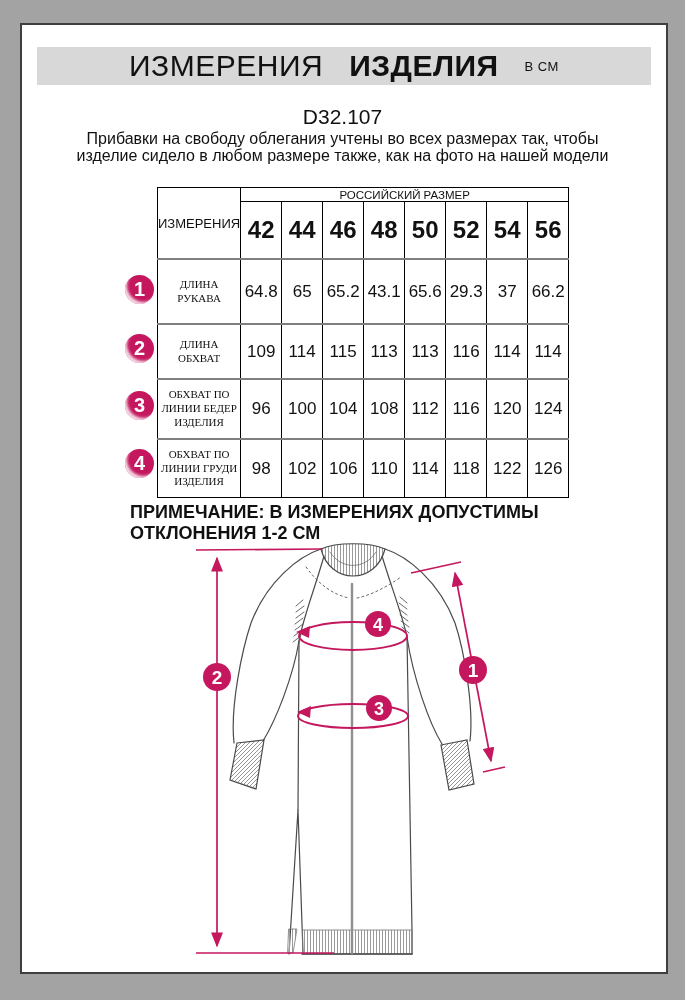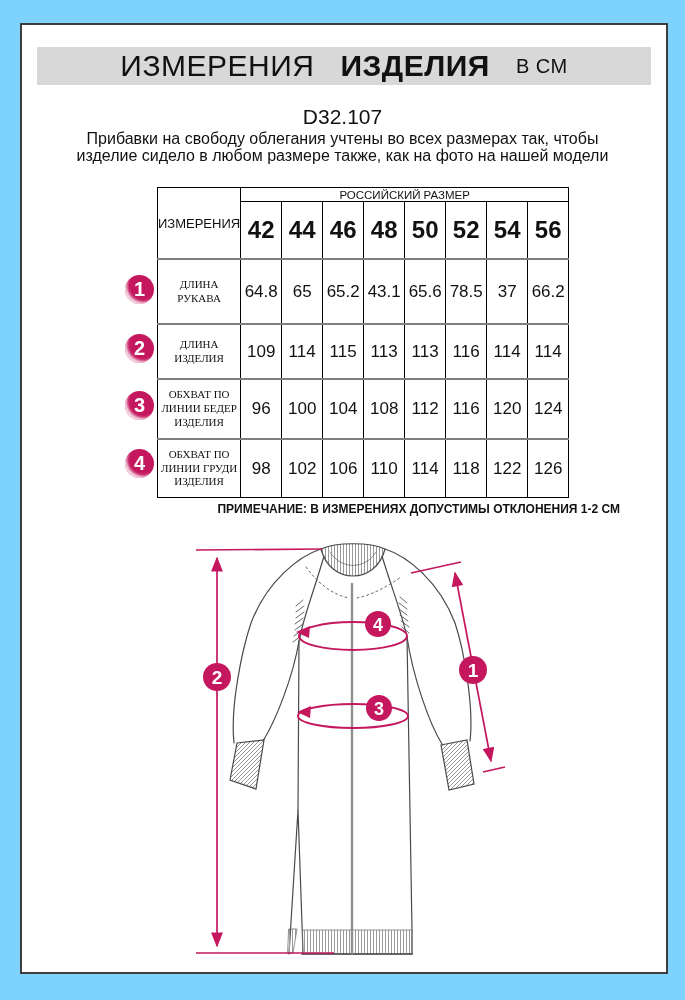--- a/index.html
+++ b/index.html
@@ -1,44 +1,44 @@
 <!DOCTYPE html>
 <html><head>
 <meta charset="utf-8">
 <style>
   html,body{margin:0;padding:0;background:#fff;}
   body{font-family:"Liberation Sans", sans-serif; color:#111;}
-  #page{position:relative;width:685px;height:1000px;background:#7dd3fc;overflow:hidden;}
+  #page{position:relative;width:685px;height:1000px;background:#a3a3a3;overflow:hidden;}
   #frame{position:absolute;left:20px;top:23px;width:648px;height:951px;
          border:2px solid #3e3e3e;box-sizing:border-box;background:#fff;}
   
   .titlebar{position:absolute;left:37px;top:47px;width:614px;height:38px;background:#d8d8d8;
             display:flex;align-items:center;justify-content:center;gap:26px;}
   .t-main{font-size:30px;letter-spacing:.5px;}
   .t-bold{font-size:30px;font-weight:bold;letter-spacing:.5px;}
-  .t-unit{font-size:20px;letter-spacing:.5px;}
+  .t-unit{font-size:13px;letter-spacing:.5px;}
   .code{position:absolute;left:0;top:105px;width:685px;text-align:center;font-size:21px;}
   .desc{position:absolute;left:68px;top:131px;width:549px;text-align:center;font-size:16px;line-height:1.06;}
   
   table.sizes{position:absolute;left:157px;top:187px;border-collapse:collapse;table-layout:fixed;
               border:1px solid #000;}
   table.sizes td{border:1px solid #000;text-align:center;vertical-align:middle;padding:0;}
   td.group{height:13px;font-size:11.5px;border-bottom:2px solid #7f7f7f;}
   td.measure{font-size:13px;}
   td.size{height:56px;font-size:24px;font-weight:bold;}
   tr.mrow td{border-top:2px solid #7f7f7f;}
   td.lbl{font-size:11px;line-height:1.25;padding:2px 3px;font-family:Liberation Serif, serif;}
   td.val{font-size:17px;}
   .r1 td{height:63px;} .r2 td{height:53px;} .r3 td{height:58px;} .r4 td{height:57px;}
   
   .badge{position:absolute;width:29px;height:29px;border-radius:50%;background:#c4175e;
          color:#fff;font-size:20px;font-weight:bold;display:flex;align-items:center;justify-content:center;
          box-shadow:inset 4px -4px 3px -2px rgba(255,255,255,.85);}
   .b1{left:125px;top:275px;} .b2{left:125px;top:334px;} .b3{left:125px;top:391px;} .b4{left:125px;top:449px;}
-  .note{position:absolute;left:130px;top:502px;width:490px;text-align:right;font-size:12px;font-weight:bold;}
+  .note{position:absolute;left:130px;top:502px;width:490px;text-align:left;font-size:18px;font-weight:bold;}
   svg{position:absolute;left:0;top:535px;}
   .svgbadge{font-family:"Liberation Sans",sans-serif;font-weight:bold;fill:#fff;text-anchor:middle;}
 </style>
 </head>
 <body>
 
 <div id="page">
   <div id="frame"></div>
 
   <div class="titlebar">
@@ -77,26 +77,26 @@
       <td class="size">54</td>
       <td class="size">56</td>
     </tr>
     <tr class="mrow r1">
       <td class="lbl">ДЛИНА РУКАВА</td>
       <td class="val">64.8</td>
       <td class="val">65</td>
       <td class="val">65.2</td>
       <td class="val">43.1</td>
       <td class="val">65.6</td>
-      <td class="val">78.5</td>
+      <td class="val">29.3</td>
       <td class="val">37</td>
       <td class="val">66.2</td>
     </tr>
     <tr class="mrow r2">
-      <td class="lbl">ДЛИНА ИЗДЕЛИЯ</td>
+      <td class="lbl">ДЛИНА ОБХВАТ</td>
       <td class="val">109</td>
       <td class="val">114</td>
       <td class="val">115</td>
       <td class="val">113</td>
       <td class="val">113</td>
       <td class="val">116</td>
       <td class="val">114</td>
       <td class="val">114</td>
     </tr>
     <tr class="mrow r3">

